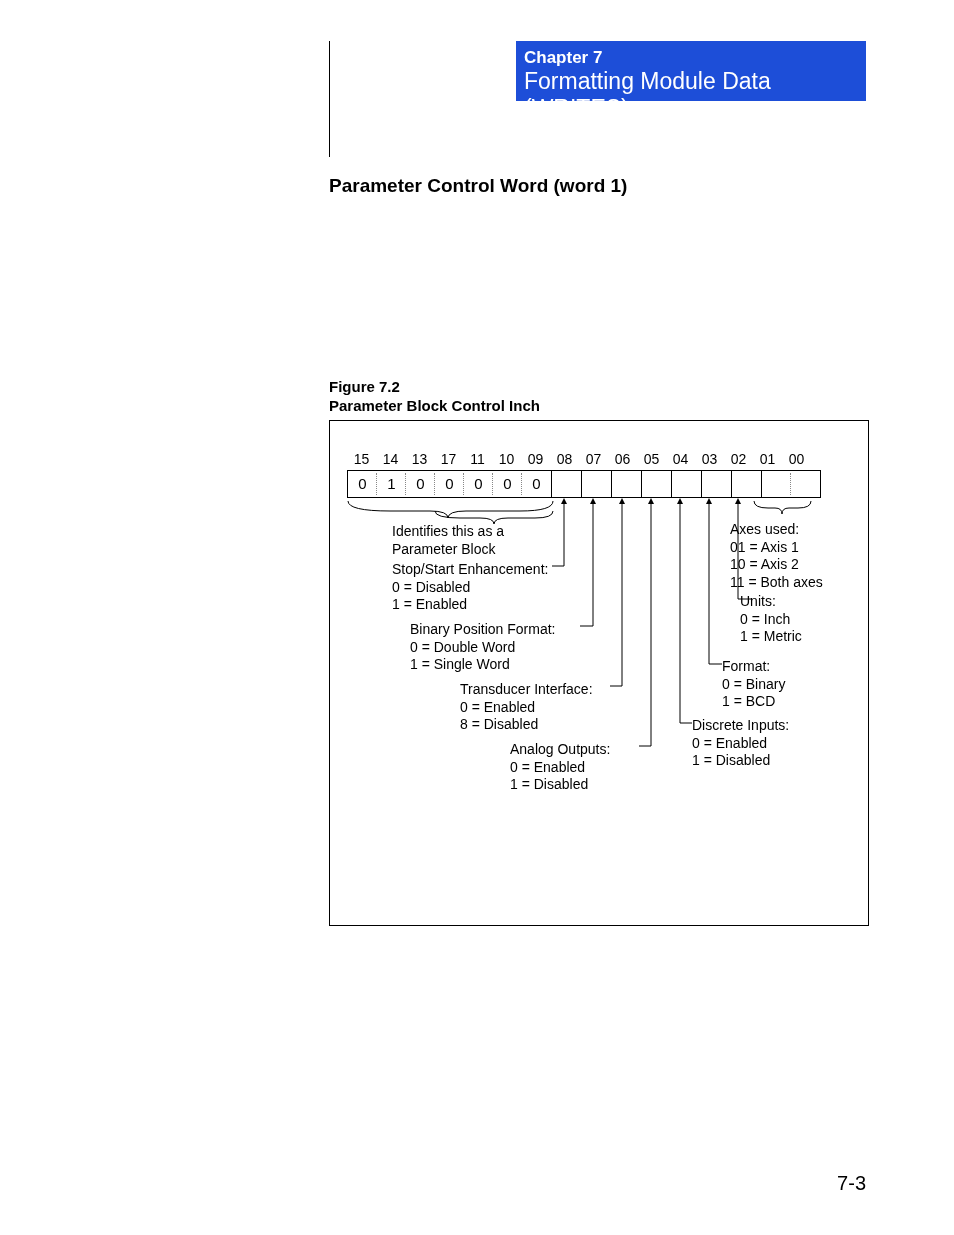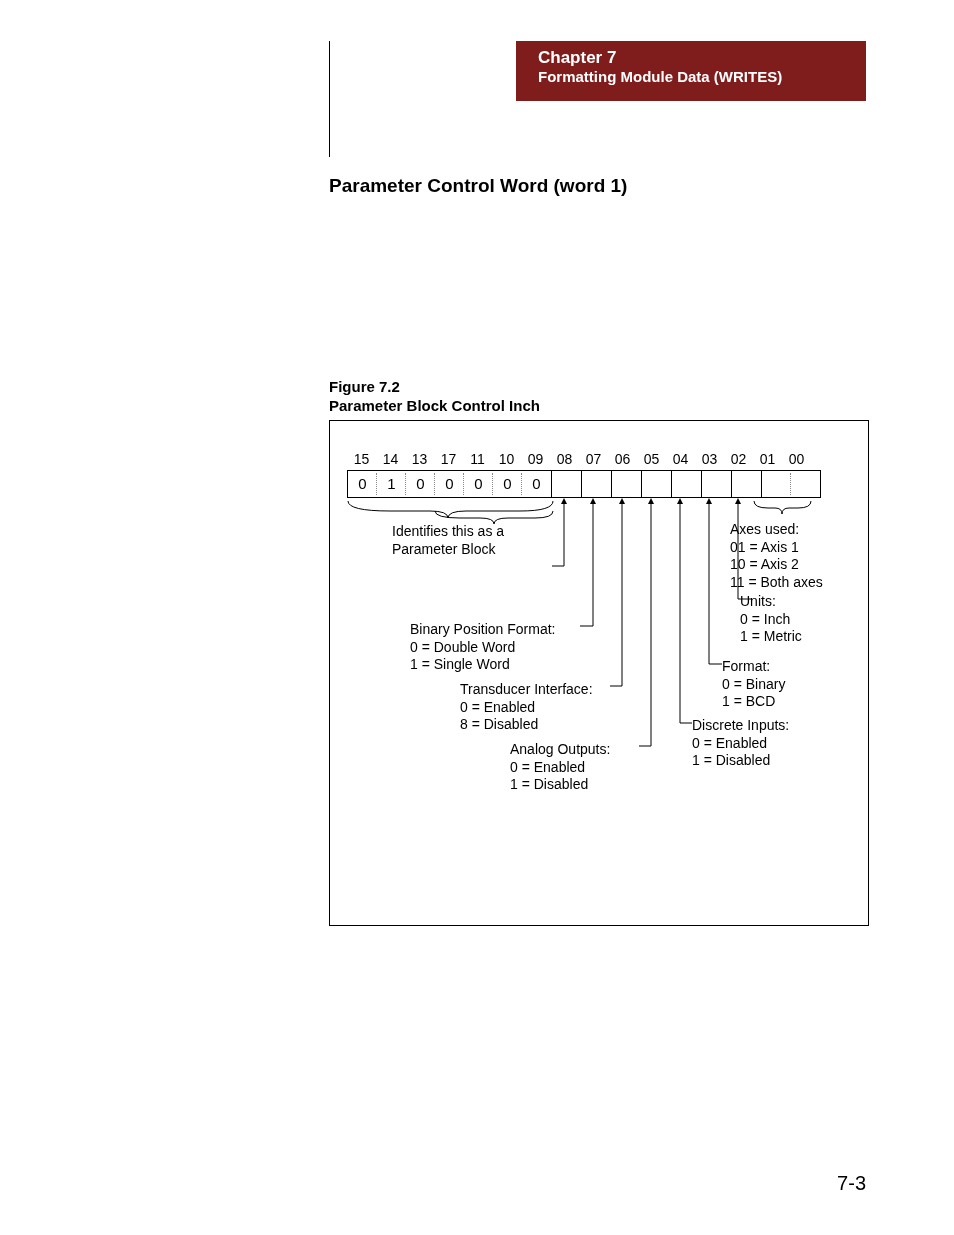--- a/index.html
+++ b/index.html
@@ -1,19 +1,19 @@
 <!DOCTYPE html>
 <html><head>
 <meta charset="utf-8">
 <style>
   html,body{margin:0;padding:0;background:#fff;font-family:Helvetica,Arial,sans-serif;color:#000}
   .page{position:relative;width:954px;height:1235px;margin:0 auto}
-  .chapter-box{position:absolute;right:88px;top:41px;width:350px;height:60px;background:#7f1d1d;color:#fff;padding:7px 22px;box-sizing:border-box}
+  .chapter-box{position:absolute;right:88px;top:41px;width:350px;height:60px;background:#1d4ed8;color:#fff;padding:7px 8px;box-sizing:border-box}
   .chapter-num{font-weight:bold;font-size:17px}
-  .chapter-title{font-size:15px;font-weight:700}
+  .chapter-title{font-size:23px;font-weight:400}
   .left-rule{position:absolute;left:329px;top:41px;width:0;border-left:1px solid #000;height:116px}
   .section-title{position:absolute;left:329px;top:175px;font-weight:bold;font-size:19px;font-family:"Helvetica Neue",Helvetica,Arial,sans-serif}
   .fig-cap{position:absolute;left:329px;top:378px;font-size:15px;font-weight:bold;line-height:1.25}
   .diagram{position:absolute;left:329px;top:420px;width:540px;height:506px;border:1px solid #000;box-sizing:border-box}
   .bit-headers{position:absolute;left:17px;top:30px;display:flex}
   .bit-h{width:29px;text-align:center;font-size:14px}
   .bit-row{position:absolute;left:17px;top:49px;display:flex}
   .bit-cell{width:29px;height:26px;border-top:1px solid #000;border-bottom:1px solid #000;text-align:center;font-size:15px;line-height:26px;position:relative}
   .bit-cell:first-child{border-left:1px solid #000}
   .bit-cell.solid{border-right:1px solid #000}
@@ -110,20 +110,23 @@
       <line x1="379" y1="243" x2="379" y2="80" stroke="#000" marker-end="url(#ah)"></line>
       <line x1="379" y1="243" x2="392" y2="243" stroke="#000"></line>
 
       <line x1="408" y1="178" x2="408" y2="80" stroke="#000" marker-end="url(#ah)"></line>
       <line x1="408" y1="178" x2="421" y2="178" stroke="#000"></line>
 
     </svg>
 
     <div class="ann" style="left:62px;top:102px;white-space:pre">Identifies this as a
 Parameter Block</div>
+    <div class="ann" style="left:62px;top:140px;white-space:pre">Stop/Start Enhancement:
+0 = Disabled
+1 = Enabled</div>
     <div class="ann" style="left:80px;top:200px;white-space:pre">Binary Position Format:
 0 = Double Word
 1 = Single Word</div>
     <div class="ann" style="left:130px;top:260px;white-space:pre">Transducer Interface:
 0 = Enabled
 8 = Disabled</div>
     <div class="ann" style="left:180px;top:320px;white-space:pre">Analog Outputs:
 0 = Enabled
 1 = Disabled</div>
 

